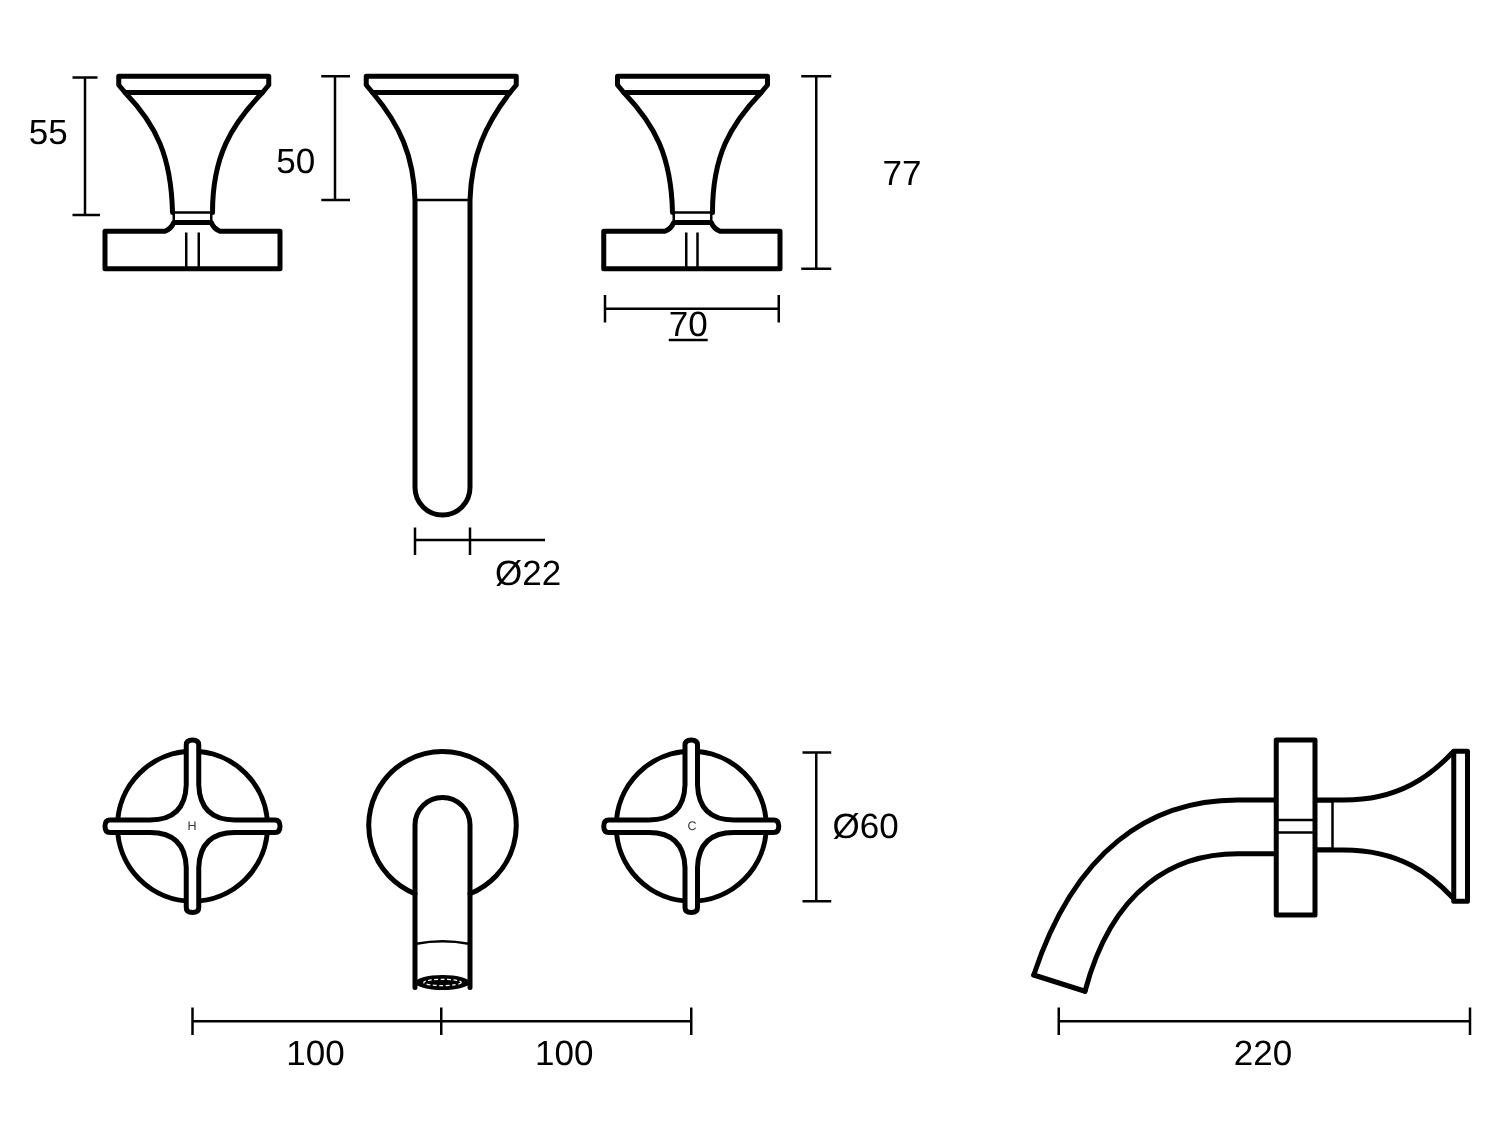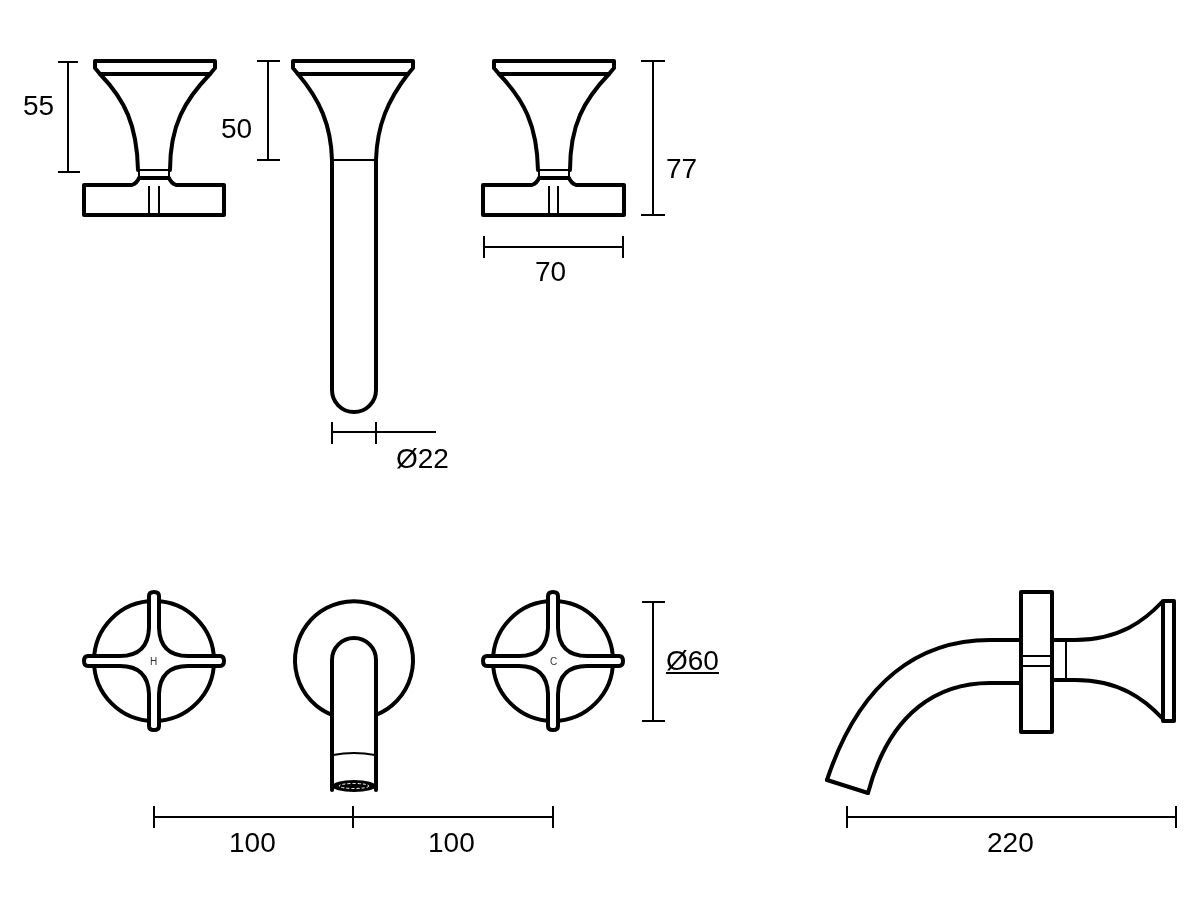--- a/index.html
+++ b/index.html
@@ -139,22 +139,22 @@
   <g>
     <line class="dim" x1="847" y1="817" x2="1176" y2="817"></line>
     <line class="dim" x1="847" y1="806" x2="847" y2="828"></line>
     <line class="dim" x1="1176" y1="806" x2="1176" y2="828"></line>
   </g>
 </svg>
 
 <div class="lbl" style="left:23px; top:92px;">55</div>
 <div class="lbl" style="left:221px; top:115px;">50</div>
 <div class="lbl" style="left:396px; top:445px;">Ø22</div>
-<div class="lbl" style="left:666px; top:125px;margin-top:30px;">77</div>
-<div class="lbl" style="left:535px; top:258px;">70</div>
+<div class="lbl" style="left:706px; top:125px;">77</div>
+<div class="lbl" style="left:535px; top:246px;text-decoration:underline;">70</div>
 
 <div class="mark" style="left:150px; top:657px;">H</div>
 <div class="mark" style="left:550px; top:657px;">C</div>
 
-<div class="lbl" style="left:666px; top:647px;text-decoration:underline;">Ø60</div>
+<div class="lbl" style="left:666px; top:647px;">Ø60</div>
 <div class="lbl" style="left:229px; top:829px;">100</div>
 <div class="lbl" style="left:428px; top:829px;">100</div>
 <div class="lbl" style="left:987px; top:829px;">220</div>
 
 </body></html>

